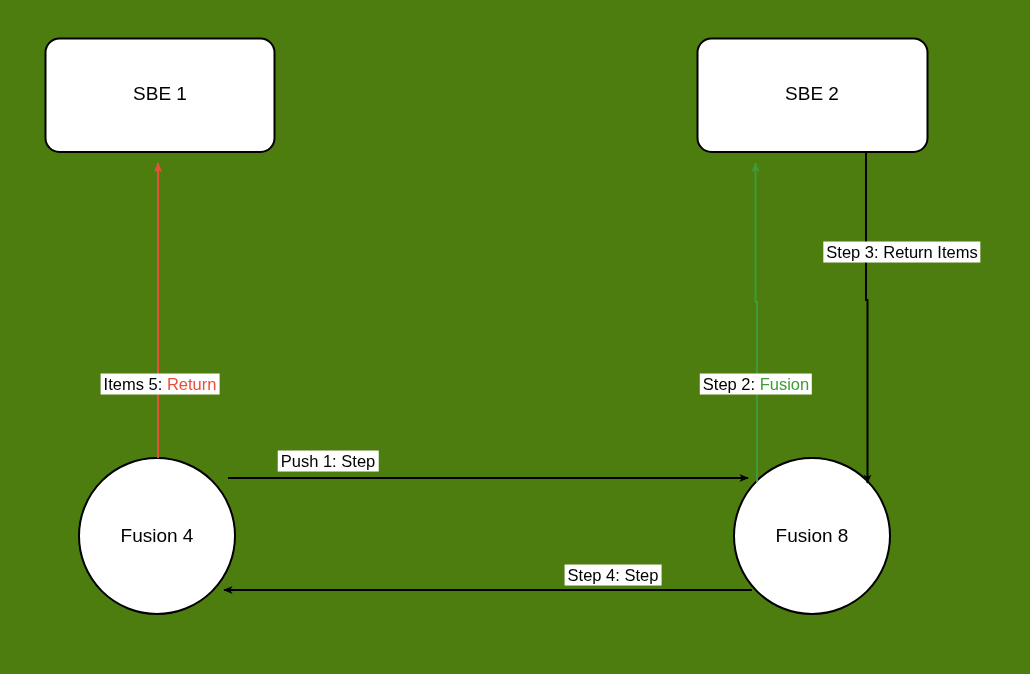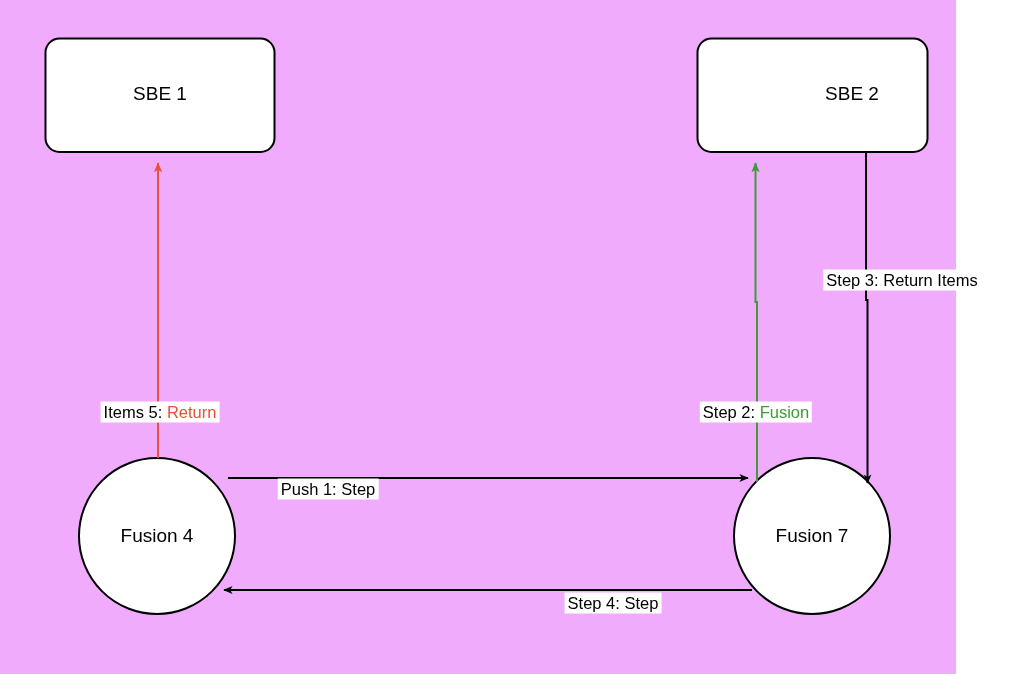--- a/index.html
+++ b/index.html
@@ -9,23 +9,23 @@
     background: #ffffff;
   }
   body {
     font-family: "Liberation Sans", sans-serif;
     width: 1030px;
     height: 674px;
     overflow: hidden;
   }
   #canvas {
     position: relative;
-    width: 956px;
+    width: 1030px;
     height: 674px;
-    background: #f0abfc;
+    background: #4d7c0f;
     text-decoration: underline;
   }
   #canvas svg.layer {
     position: absolute;
     top: 0;
     left: 0;
     width: 1030px;
     height: 674px;
   }
   .node-label {
@@ -37,21 +37,20 @@
     pointer-events: none;
   }
   .edge-label {
     position: absolute;
     font-size: 16.5px;
     color: #000000;
     background: #ffffff;
     white-space: nowrap;
     padding: 1px 3px;
     line-height: 1.15;
-    margin-top: 28px;
   }
   .edge-label .accent-red { color: #e8503a; }
   .edge-label .accent-green { color: #3d9c35; }
   .lbl-center {
     transform: translate(-50%, -50%);
   }
 </style>
 </head>
 <body>
 
@@ -102,25 +101,25 @@
       <path d="M228,478 L748,478" fill="none" stroke="#000000" stroke-width="2" marker-end="url(#arrow-black)"></path>
     </g>
 
     <g>
       <path d="M752,590 L224,590" fill="none" stroke="#000000" stroke-width="2" marker-end="url(#arrow-black)"></path>
     </g>
   </svg>
 
   <div class="node-label lbl-center" style="left:160px; top:94px;">SBE 1</div>
 
-  <div class="node-label lbl-center" style="left:812px; top:94px;margin-left:40px;">SBE 2</div>
+  <div class="node-label lbl-center" style="left:812px; top:94px;">SBE 2</div>
 
   <div class="node-label lbl-center" style="left:157px; top:536px;">Fusion 4</div>
 
-  <div class="node-label lbl-center" style="left:812px; top:536px;">Fusion 7</div>
+  <div class="node-label lbl-center" style="left:812px; top:536px;">Fusion 8</div>
 
   <div class="edge-label lbl-center" style="left:328px; top:461px;">
     <span>Push 1:</span>
     <span>Step</span>
   </div>
 
   <div class="edge-label lbl-center" style="left:756px; top:384px;">
     <span>Step 2:</span>
     <span class="accent-green">Fusion</span>
   </div>

